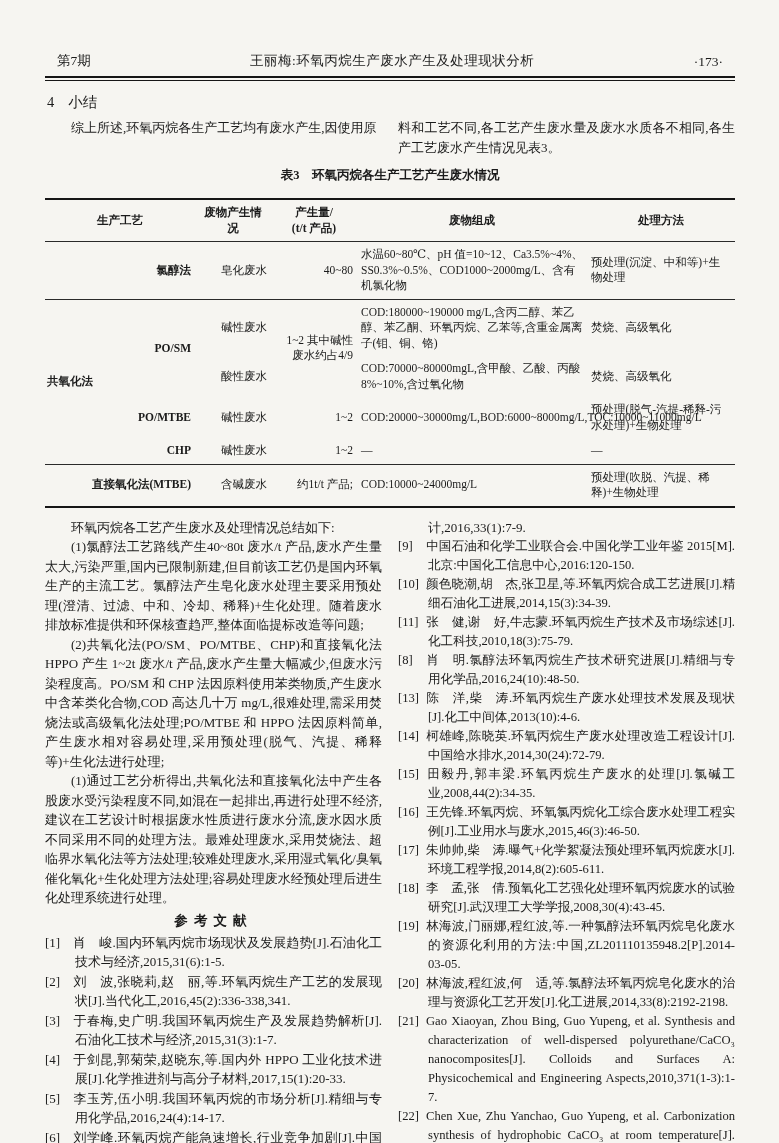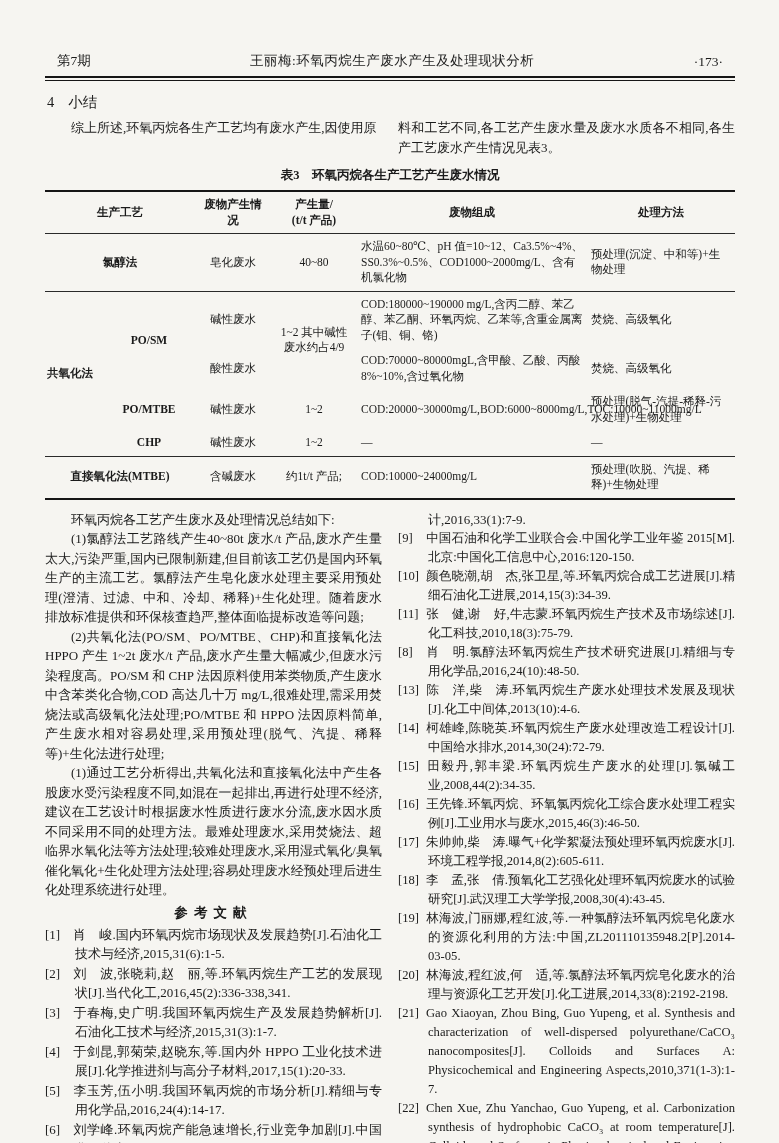--- a/index.html
+++ b/index.html
@@ -22,31 +22,31 @@
 
   
   .sec-head{font-size:14.5px;font-weight:normal;margin:2px 0 6px 2px;}
   .sec-head .num{margin-right:14px;}
   .twocol{display:flex;gap:16px;}
   .col{width:337px;}
   .intro p{margin:0;font-size:13px;line-height:19.5px;text-align:justify;}
   .indent{text-indent:2em;}
 
   
-  .tbl-title{text-align:center;font-size:12.5px;font-weight:bold;margin:10px 0 6px 0;}
+  .tbl-title{text-align:center;font-size:12.5px;font-weight:bold;margin:10px 0 14px 0;}
   table.tbl{
     width:100%;border-collapse:collapse;table-layout:fixed;
     font-size:11.5px;line-height:15.5px;
     border-top:2px solid #161616;border-bottom:2.5px solid #161616;
     margin-bottom:10px;
   }
   .tbl th,.tbl td{padding:5px 4px;vertical-align:middle;font-weight:normal;}
   .tbl th{font-weight:600;text-align:center;}
   .th-amount{white-space:pre-line;}
-  .tbl td.c{text-align:center;}
+  .tbl td.c{text-align:right;}
   .tbl td.l{text-align:left;}
   .tbl .proc{font-weight:600;}
   .tbl .group{font-weight:600;text-align:left;padding-left:2px;}
   tr.rule-below th, tr.rule-below td{border-bottom:1px solid #2a2a2a;}
   td.bb{border-bottom:1px solid #2a2a2a;}
 
   
   .body-text p{margin:0;font-size:13px;line-height:19.5px;text-align:justify;}
 
   

